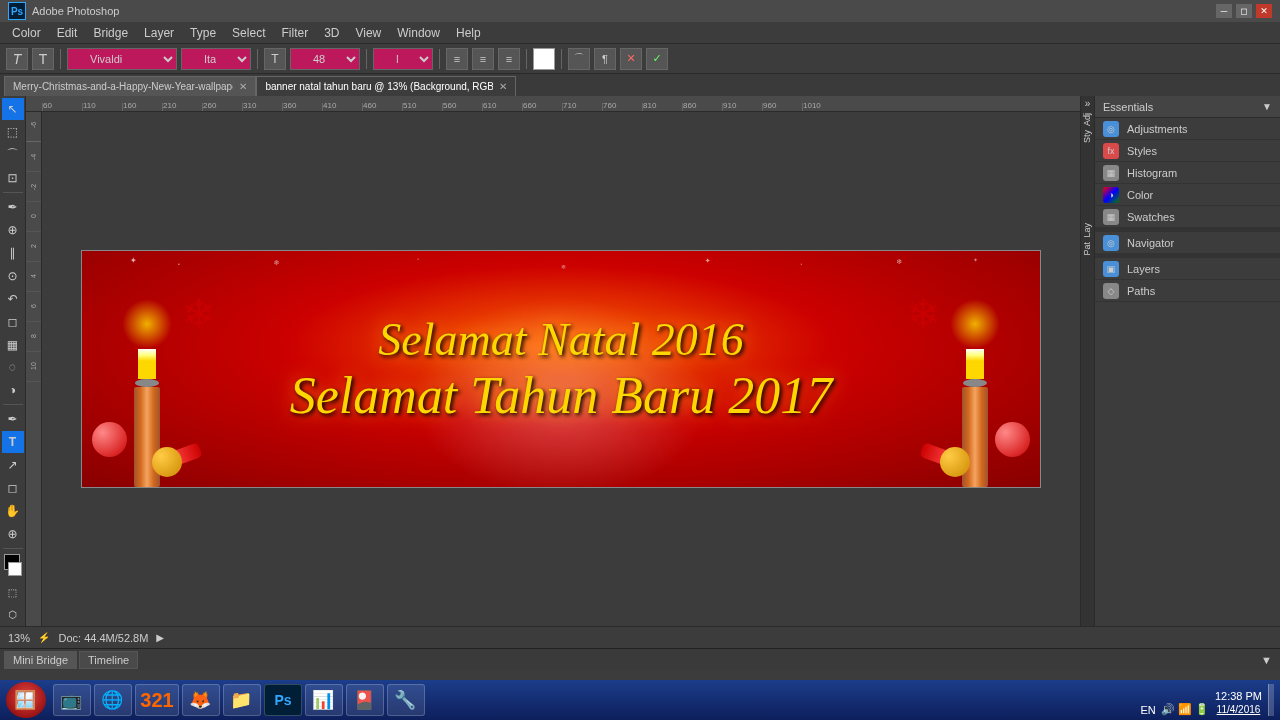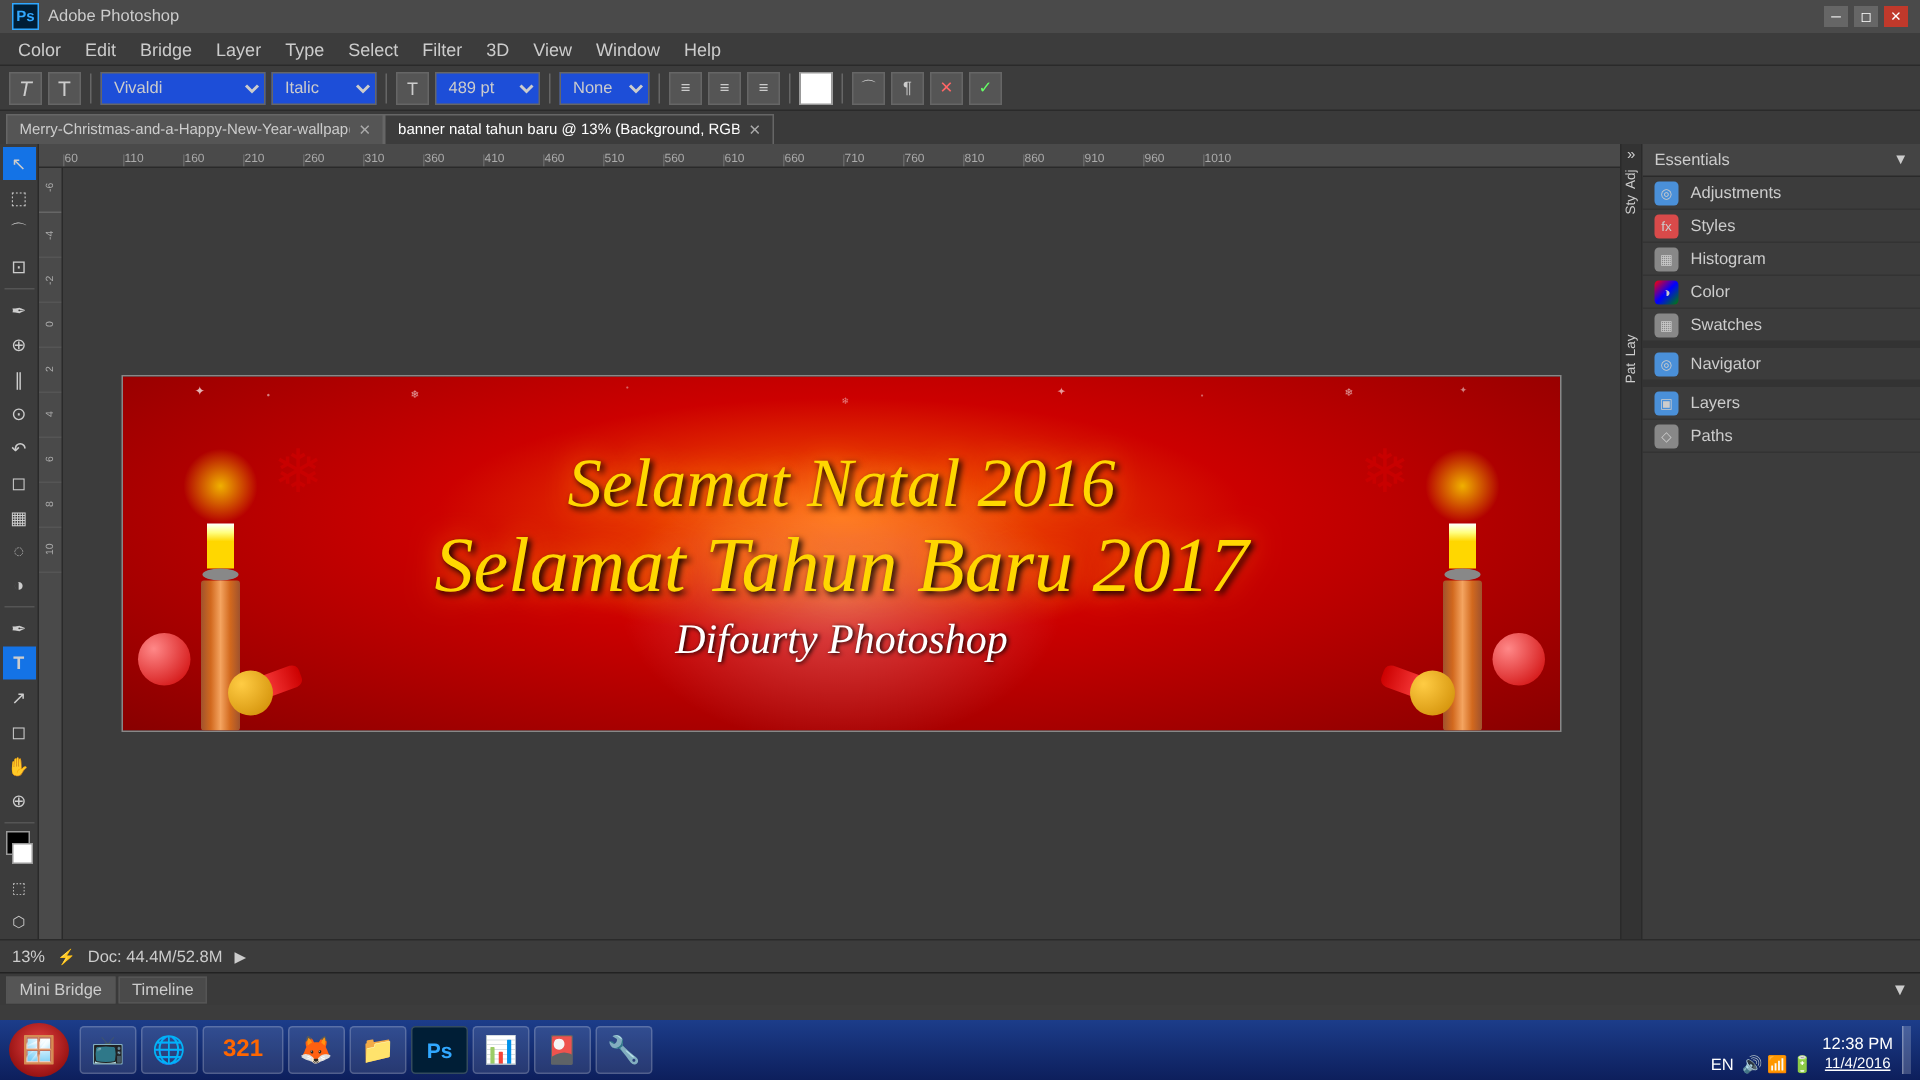--- a/index.html
+++ b/index.html
@@ -36,21 +36,21 @@
     #options-bar {
       height: 30px;
       background: #3c3c3c;
       display: flex;
       align-items: center;
       padding: 0 6px;
       gap: 4px;
       border-bottom: 1px solid #2a2a2a;
     }
     .opt-btn { height: 22px; min-width: 22px; background: #555; border: 1px solid #666; color: #ccc; font-size: 11px; display: flex; align-items: center; justify-content: center; cursor: pointer; padding: 0 4px; }
-    .opt-select { height: 22px; background: #1d4ed8; border: 1px solid #666; color: #ccc; font-size: 11px; padding: 0 4px; }
+    .opt-select { height: 22px; background: #be185d; border: 1px solid #666; color: #ccc; font-size: 11px; padding: 0 18px; }
     .opt-divider { width: 1px; height: 20px; background: #666; margin: 0 2px; }
     .color-swatch { width: 22px; height: 22px; background: #fff; border: 1px solid #999; }
 
     
     #tab-bar {
       height: 22px;
       background: #3a3a3a;
       display: flex;
       align-items: flex-end;
       padding: 0 0 0 4px;
@@ -492,21 +492,20 @@
             </div>
 
             <div style="position:absolute; left:100px; top:40px; color:#cc0000; font-size:40px; z-index:1; opacity:0.8;">❄</div>
             <div style="position:absolute; right:100px; top:40px; color:#cc0000; font-size:40px; z-index:1; opacity:0.8;">❄</div>
 
             <div style="position:absolute; left:60px; bottom:20px; width:60px; height:15px; background:linear-gradient(to right, #cc0000, #ff4444, #cc0000); border-radius:5px; transform:rotate(-20deg); z-index:1;"></div>
             <div style="position:absolute; right:60px; bottom:20px; width:60px; height:15px; background:linear-gradient(to right, #cc0000, #ff4444, #cc0000); border-radius:5px; transform:rotate(20deg); z-index:1;"></div>
 
             <div class="banner-text1">Selamat Natal 2016</div>
             <div class="banner-text2">Selamat Tahun Baru 2017</div>
-            <div class="banner-text3">Difourty Photoshop</div>
           </div>
         </div>
       </div>
     </div>
   </div>
 
   <div id="right-area" style="display:flex;">
 
     <div id="panel-collapse-bar" style="width:14px; background:#333; border-left:1px solid #2a2a2a; display:flex; flex-direction:column; align-items:center; padding-top:2px;">
       <div style="color:#ccc; font-size:10px; cursor:pointer;">»</div>
@@ -574,21 +573,21 @@
   <div style="flex:1;"></div>
   <div style="color:#ccc; font-size:11px; cursor:pointer; padding:0 4px;">▼</div>
 </div>
 
 <div id="taskbar" style="height:40px; background:linear-gradient(to bottom, #1c3d8a, #0d1f5c); display:flex; align-items:center; padding:0 6px; gap:3px; position:absolute; bottom:0; left:0; right:0;">
 
   <div style="width:40px; height:36px; background:radial-gradient(circle at 50% 40%, #e84444, #7a0000); border-radius:50%; display:flex; align-items:center; justify-content:center; font-size:18px; cursor:pointer; margin-right:4px;">🪟</div>
 
   <div style="width:38px; height:32px; background:rgba(255,255,255,0.1); border:1px solid rgba(255,255,255,0.2); display:flex; align-items:center; justify-content:center; cursor:pointer; border-radius:3px; font-size:18px;">📺</div>
   <div style="width:38px; height:32px; background:rgba(255,255,255,0.1); border:1px solid rgba(255,255,255,0.2); display:flex; align-items:center; justify-content:center; cursor:pointer; border-radius:3px; font-size:18px;">🌐</div>
-  <div style="width:54px; height:32px; background:rgba(255,255,255,0.1); border:1px solid rgba(255,255,255,0.2); display:flex; align-items:center; justify-content:center; cursor:pointer; border-radius:3px; font-size:16px; color:#ff6600; font-weight:bold;">321</div>
+  <div style="width:44px; height:32px; background:rgba(255,255,255,0.1); border:1px solid rgba(255,255,255,0.2); display:flex; align-items:center; justify-content:center; cursor:pointer; border-radius:3px; font-size:20px; color:#ff6600; font-weight:bold;">321</div>
   <div style="width:38px; height:32px; background:rgba(255,255,255,0.1); border:1px solid rgba(255,255,255,0.2); display:flex; align-items:center; justify-content:center; cursor:pointer; border-radius:3px; font-size:18px;">🦊</div>
   <div style="width:38px; height:32px; background:rgba(255,255,255,0.1); border:1px solid rgba(255,255,255,0.2); display:flex; align-items:center; justify-content:center; cursor:pointer; border-radius:3px; font-size:18px;">📁</div>
   <div style="width:38px; height:32px; background:rgba(255,255,255,0.1); border:1px solid rgba(255,255,255,0.2); display:flex; align-items:center; justify-content:center; cursor:pointer; border-radius:3px; font-size:14px; font-weight:bold; color:#31a8ff; background:#001e36;">Ps</div>
   <div style="width:38px; height:32px; background:rgba(255,255,255,0.1); border:1px solid rgba(255,255,255,0.2); display:flex; align-items:center; justify-content:center; cursor:pointer; border-radius:3px; font-size:18px;">📊</div>
   <div style="width:38px; height:32px; background:rgba(255,255,255,0.1); border:1px solid rgba(255,255,255,0.2); display:flex; align-items:center; justify-content:center; cursor:pointer; border-radius:3px; font-size:18px;">🎴</div>
   <div style="width:38px; height:32px; background:rgba(255,255,255,0.1); border:1px solid rgba(255,255,255,0.2); display:flex; align-items:center; justify-content:center; cursor:pointer; border-radius:3px; font-size:18px;">🔧</div>
 
   <div style="flex:1;"></div>
 
   <div style="display:flex; align-items:flex-end; gap:6px; color:#fff; font-size:11px;">

